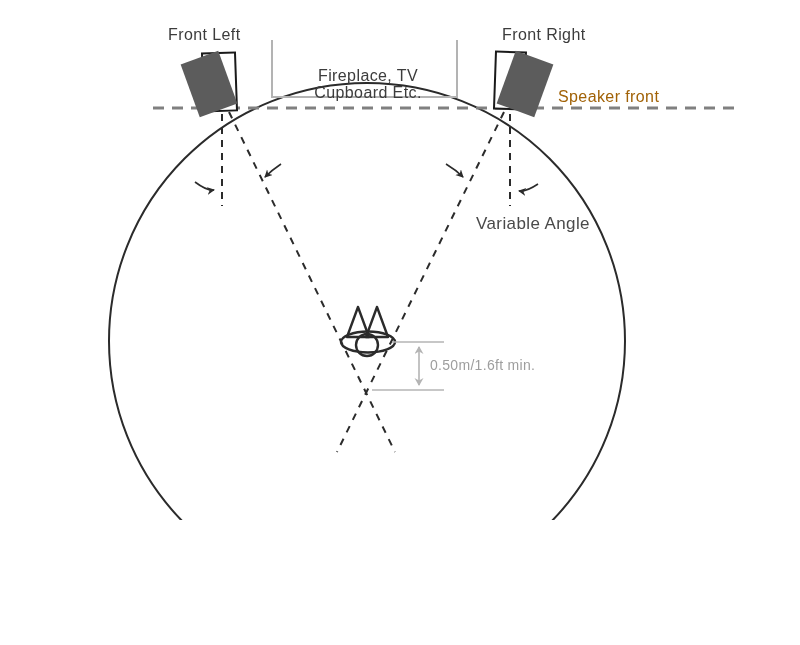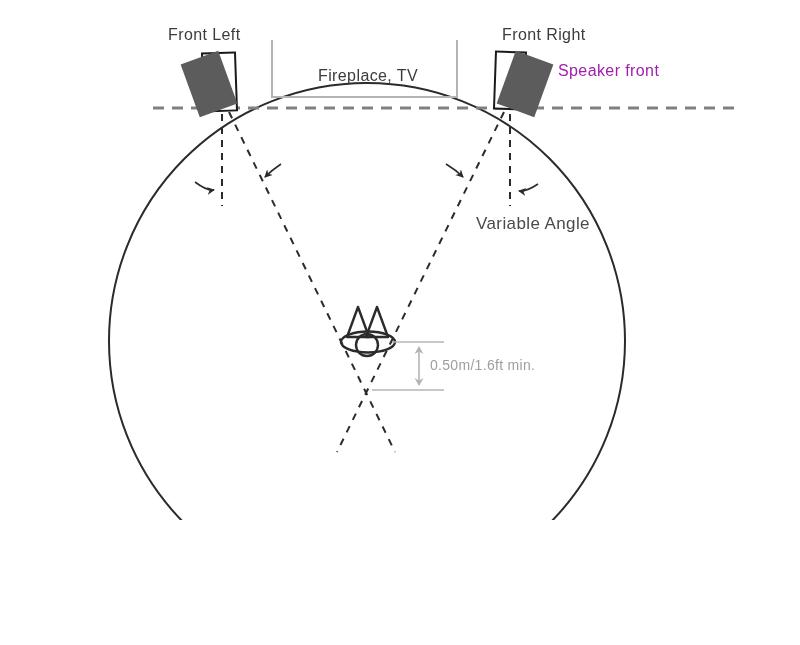--- a/index.html
+++ b/index.html
@@ -14,21 +14,21 @@
   #diagram-svg{position:absolute;left:0;top:0;}
   .label{
     position:absolute;
     color:#3c3c3c;
     font-size:16px;
     letter-spacing:0.4px;
     white-space:nowrap;
     line-height:17px;
   }
   .label.center{text-align:center;}
-  .label.gray2{color:#a21caf;line-height:19px;}
+  .label.gray2{color:#a16207;line-height:19px;margin-top:26px;}
   .label.angle{font-size:17px;color:#4a4a4a;}
   .label.measure{font-size:14px;color:#9e9e9e;letter-spacing:0.3px;}
 </style>
 </head>
 <body>
 
 <div id="canvas">
 
   <svg id="diagram-svg" width="800" height="645" viewBox="0 0 800 645">
     <defs>
@@ -80,20 +80,21 @@
       <line x1="392" y1="342" x2="444" y2="342"></line>
       <line x1="372" y1="390" x2="444" y2="390"></line>
       <line x1="419" y1="347" x2="419" y2="385" marker-start="url(#arrowGray)" marker-end="url(#arrowGray)"></line>
     </g>
   </svg>
 
   <div class="label" style="left:168px;top:26px;">Front Left</div>
 
   <div class="label center" style="left:288px;top:26px;width:160px;margin-top:41px;">
     <div>Fireplace, TV</div>
+    <div>Cupboard Etc.</div>
   </div>
 
   <div class="label" style="left:502px;top:26px;">Front Right</div>
 
   <div class="label gray2" style="left:558px;top:61px;">
     <div>Speaker front</div>
   </div>
 
   <div class="label angle" style="left:476px;top:215px;">Variable Angle</div>
 

